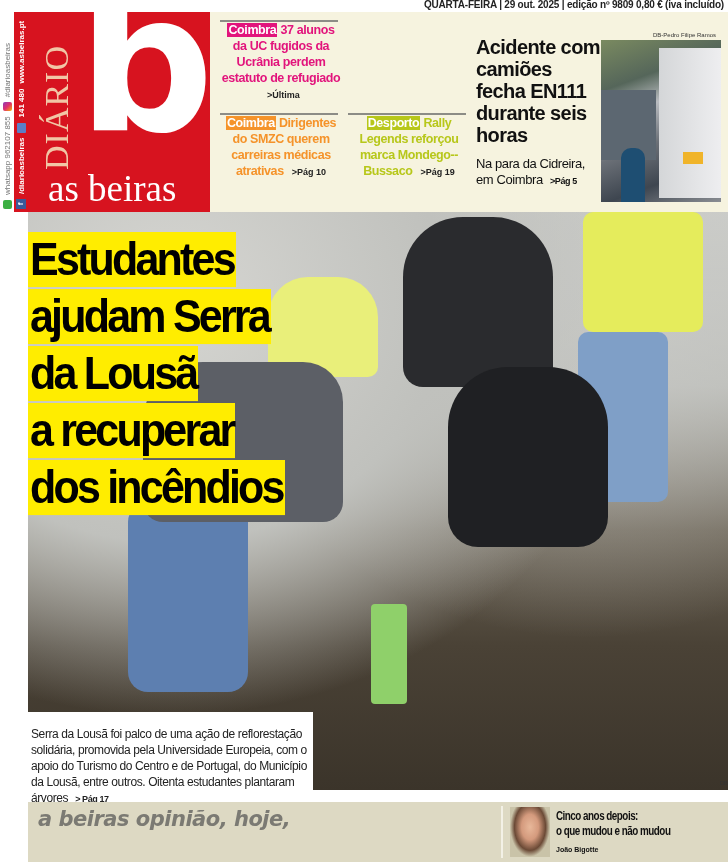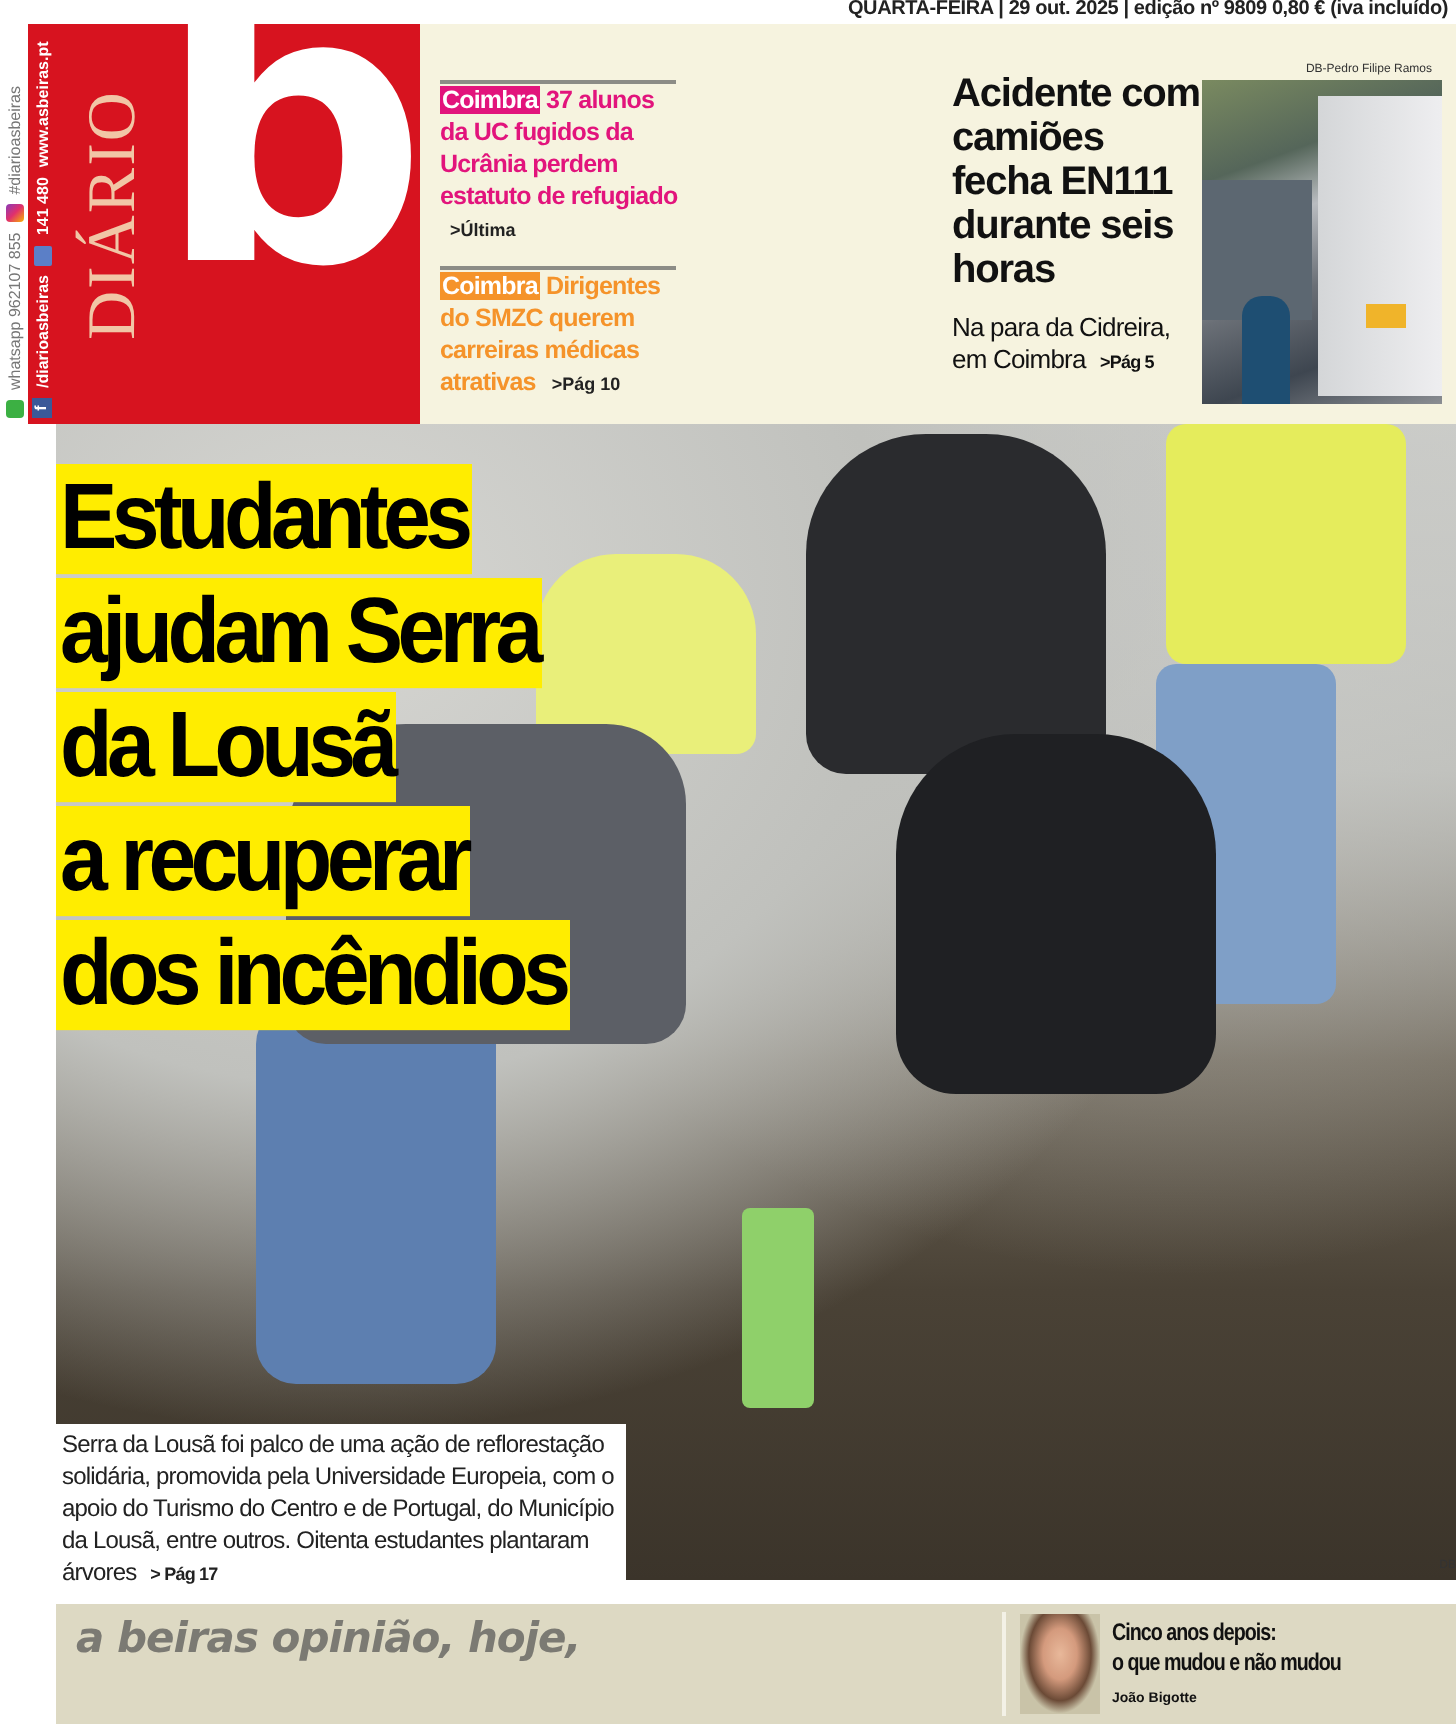--- a/index.html
+++ b/index.html
@@ -13,21 +13,21 @@
   .side-row2 { height:14px; font-size:8px; color:#fff; background:#d7131f; display:flex; align-items:center; gap:5px; padding-left:3px; white-space:nowrap; font-weight:bold; }
   .ico-whatsapp { width:9px; height:9px; background:#3cb043; border-radius:2px; display:inline-block; }
   .ico-insta { width:9px; height:9px; background:linear-gradient(45deg,#f8b500,#e1306c,#8a3ab9); border-radius:2px; display:inline-block; }
   .ico-fb { width:10px; height:10px; background:#3b5998; color:#fff; font-size:8px; line-height:10px; text-align:center; display:inline-block; }
   .ico-like { width:10px; height:9px; background:#5b7fc7; display:inline-block; border-radius:1px; }
   .logo { position:absolute; left:28px; top:12px; width:182px; height:200px; background:#d7131f; overflow:hidden; }
   .logo-b { position:absolute; left:50px; top:-42px; font-family:"DejaVu Sans", sans-serif; font-weight:bold; font-size:190px; color:#fff; line-height:1; letter-spacing:-4px; }
   .logo-diario { position:absolute; left:10px; top:158px; width:150px; transform-origin:0 0; transform:rotate(-90deg); font-family:"Liberation Serif", serif; font-size:34px; color:#f1c6a6; letter-spacing:1px; }
   .logo-asbeiras { position:absolute; left:20px; top:158px; font-family:"Liberation Serif", serif; font-size:37px; color:#fff; line-height:1; }
   .director { position:absolute; left:30px; top:212px; font-size:8px; font-weight:bold; color:#222; }
-  .teasers { position:absolute; left:218px; top:20px; width:250px; height:196px; }
+  .teasers { position:absolute; left:218px; top:0; width:250px; height:196px;text-align:center; }
   .teaser { position:absolute; width:122px; font-family:"Liberation Sans", sans-serif; font-weight:bold; font-size:12.5px; line-height:16px; letter-spacing:-0.4px; }
   .teaser .rule { position:absolute; left:0; top:-2px; width:118px; height:2px; background:#8c8c86; }
   .teaser .tag { color:#fff; padding:0 1px; }
   .teaser .pg { font-size:9px; color:#222; margin-left:5px; letter-spacing:0; }
   .t1 { left:2px; top:22px; color:#e2147c; }
   .t1 .tag { background:#e2147c; }
   .t2 { left:130px; top:22px; color:#1a8fd6; }
   .t2 .tag { background:#1a8fd6; }
   .t3 { left:2px; top:115px; color:#f5932a; }
   .t3 .tag { background:#f5932a; }
@@ -51,21 +51,21 @@
   .person-jacket { position:absolute; left:115px; top:150px; width:200px; height:160px; background:#5c5f66; border-radius:60px 40px 20px 20px; }
   .person-jeans { position:absolute; left:100px; top:290px; width:120px; height:190px; background:#5d7fb0; border-radius:20px; }
   .person-black { position:absolute; left:375px; top:5px; width:150px; height:170px; background:#2a2b2e; border-radius:60px 60px 20px 20px; }
   .vest-yellow1 { position:absolute; left:240px; top:65px; width:110px; height:100px; background:#e9ef7a; border-radius:40px 40px 10px 10px; }
   .vest-yellow2 { position:absolute; left:555px; top:0; width:120px; height:120px; background:#e5ec5c; border-radius:10px; }
   .jeans2 { position:absolute; left:550px; top:120px; width:90px; height:170px; background:#7f9fc7; border-radius:10px; }
   .woman { position:absolute; left:420px; top:155px; width:160px; height:180px; background:#1f2023; border-radius:60px 60px 30px 30px; }
   .tube { position:absolute; left:343px; top:392px; width:36px; height:100px; background:#8fd06a; border-radius:4px; }
   .headline { position:absolute; left:28px; top:232px; }
   .headline .line { display:block; width:max-content; background:#ffed00; color:#000; font-family:"Liberation Sans", sans-serif; font-weight:bold; font-size:43px; line-height:51px; letter-spacing:-2.8px; padding:0 2px; margin-bottom:6px; transform:scaleY(1.08); transform-origin:0 0; }
-  .caption { position:absolute; left:28px; top:712px; width:285px; background:#fff; padding:2px 3px 4px 3px; font-size:12px; line-height:16px; color:#222; letter-spacing:-0.4px; }
+  .caption { position:absolute; left:28px; top:712px; width:285px; background:#fff; padding:14px 3px 4px 3px; font-size:12px; line-height:16px; color:#222; letter-spacing:-0.4px; }
   .caption .pg { font-size:9px; font-weight:bold; margin-left:4px; }
   .credit-hero { position:absolute; right:0; top:780px; font-size:6px; color:#333; }
   .opinion { position:absolute; left:28px; top:802px; width:700px; height:60px; background:#ddd9c3; }
   .opinion-text { position:absolute; left:10px; top:5px; font-family:"DejaVu Sans", sans-serif; font-weight:bold; font-style:italic; font-size:21px; line-height:25px; color:#7b7a73; letter-spacing:-0.5px; }
   .opinion-divider { position:absolute; left:473px; top:4px; width:2px; height:52px; background:#f3f1e6; }
   .columnist-photo { position:absolute; left:482px; top:5px; width:40px; height:50px; background:radial-gradient(ellipse at 50% 40%,#e8b89a 0%,#d49a7d 30%,#6b4a36 55%,#c9c3a8 70%); }
   .columnist-title { position:absolute; left:528px; top:7px; font-family:"Liberation Sans", sans-serif; font-weight:bold; font-size:12px; line-height:15px; color:#111; letter-spacing:-0.6px; transform:scaleX(0.82); transform-origin:0 0; width:220px; }
   .columnist-name { position:absolute; left:528px; top:44px; font-size:7px; font-weight:bold; color:#111; }
 </style>
 </head>
@@ -91,36 +91,43 @@
       <span class="ico-like"></span>
       <span>141 480</span>
       <span>www.asbeiras.pt</span>
     </div>
   </div>
 </div>
 
 <div class="logo">
   <span class="logo-b">b</span>
   <span class="logo-diario">DIÁRIO</span>
+  <span class="logo-asbeiras">as beiras</span>
 </div>
 
 <div class="director">diretor: Agostinho Franklin</div>
 
 <div class="teasers">
   <div class="teaser t1">
     <div class="rule"></div>
     <span class="tag">Coimbra</span>
     <span>37 alunos da UC fugidos da Ucrânia perdem estatuto de refugiado</span>
     <span class="pg">&gt;Última</span>
   </div>
   <div class="teaser t3">
     <div class="rule"></div>
     <span class="tag">Coimbra</span>
     <span>Dirigentes do SMZC querem carreiras médicas atrativas</span>
     <span class="pg">&gt;Pág 10</span>
+  </div>
+  <div class="teaser t4">
+    <div class="rule"></div>
+    <span class="tag">Desporto</span>
+    <span>Rally Legends reforçou marca Mondego--Bussaco</span>
+    <span class="pg">&gt;Pág 19</span>
   </div>
 </div>
 
 <div class="main-teaser">
   <h2>Acidente com camiões fecha EN111 durante seis horas</h2>
   <p>
     <span>Na para da Cidreira, em Coimbra</span>
     <span class="pg">&gt;Pág 5</span>
   </p>
 </div>

